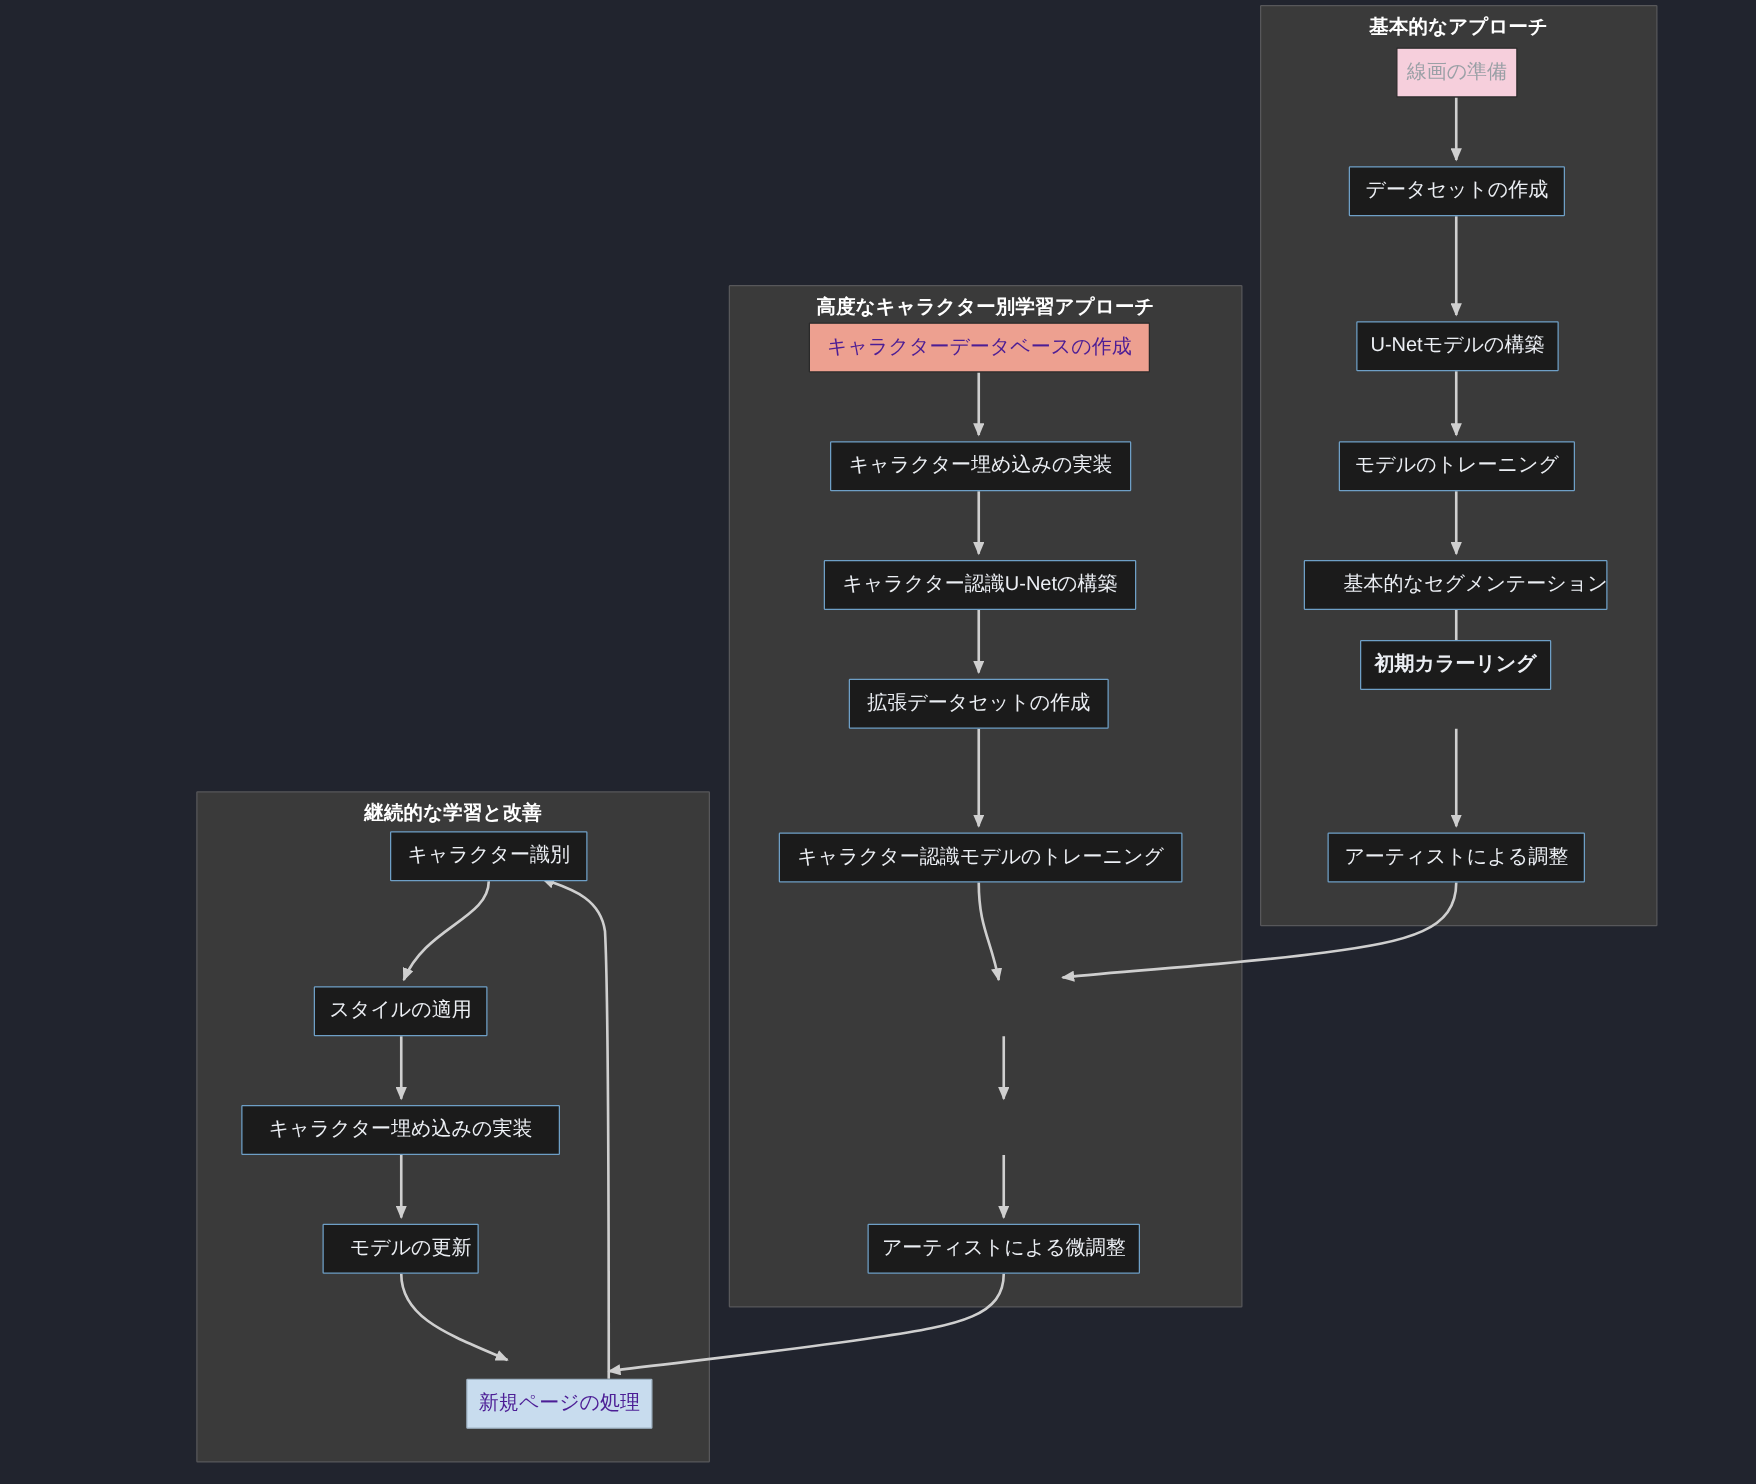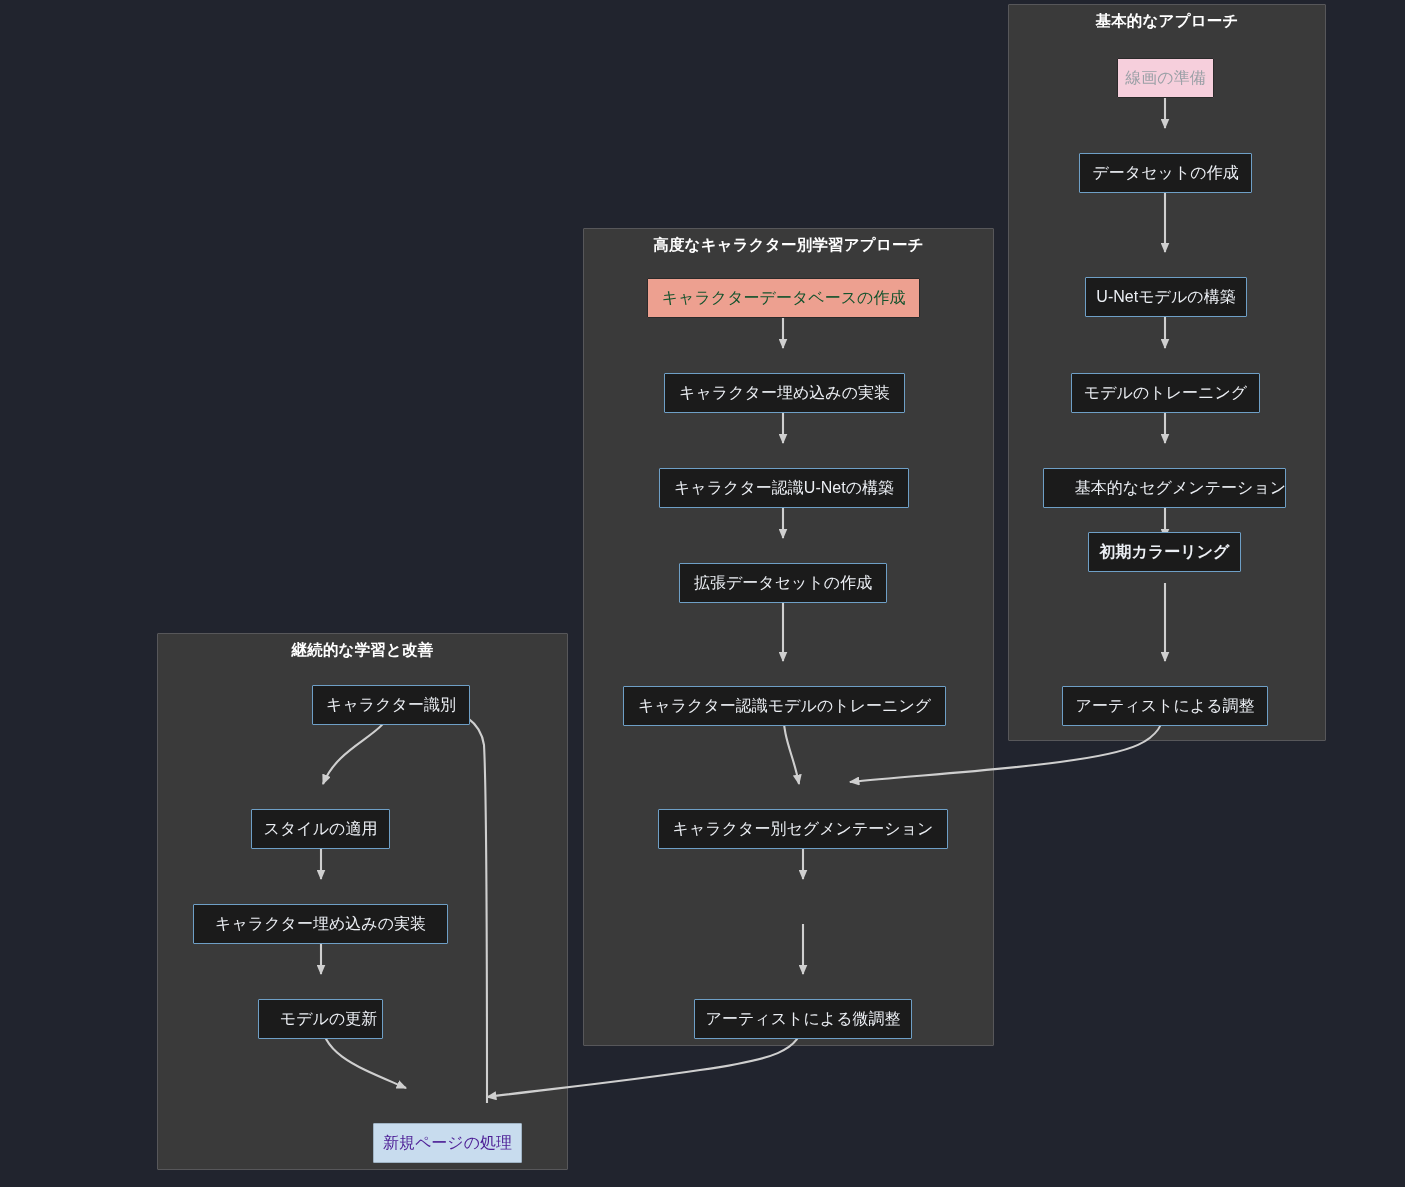--- a/index.html
+++ b/index.html
@@ -6,23 +6,23 @@
   body{width:1405px;height:1187px;overflow:hidden;font-family:"Liberation Sans","DejaVu Sans",sans-serif;}
   #stage{position:relative;width:1246px;height:1187px;}
   svg#wires{position:absolute;left:0;top:0;width:1405px;height:1187px;pointer-events:none;}
 
   .cluster{position:absolute;background:#3a3a3a;border:1px solid #57575a;border-radius:1px;}
   .cluster-title{position:absolute;left:0;right:0;top:6px;text-align:center;color:#ffffff;
                  font-size:15.5px;font-weight:700;letter-spacing:.2px;white-space:nowrap;}
 
   .node{position:absolute;display:flex;align-items:center;justify-content:center;
         box-sizing:border-box;border:1.3px solid #6e9fc6;background:#1b1b1b;color:#eceff4;
-        font-size:16px;white-space:nowrap;border-radius:1px;line-height:1;margin-top:20px;}
+        font-size:16px;white-space:nowrap;border-radius:1px;line-height:1;}
   .node.pink{background:#f6cfdc;border:1.3px solid #2a2a2a;color:#9aa0a6;}
-  .node.salmon{background:#eda090;border:1.3px solid #2a2a2a;color:#14532d;}
+  .node.salmon{background:#eda090;border:1.3px solid #2a2a2a;color:#4c1d95;}
   .node.lightblue{background:#c8dcee;border:1.3px solid #9fb3c4;color:#4c1d95;}
 </style>
 </head>
 <body>
 
 <div id="stage">
 
   <div class="cluster" style="left:1008px;top:4px;width:316px;height:735px;">
     <div class="cluster-title">基本的なアプローチ</div>
   </div>
@@ -100,23 +100,20 @@
   </div>
   <div class="node" style="left:679px;top:543px;width:208px;height:40px;">
     <span>拡張データセットの作成</span>
   </div>
   <div class="node" style="left:659px;top:448px;width:250px;height:40px;">
     <span>キャラクター認識U-Netの構築</span>
   </div>
   <div class="node" style="left:623px;top:666px;width:323px;height:40px;">
     <span>キャラクター認識モデルのトレーニング</span>
   </div>
-  <div class="node" style="left:658px;top:789px;width:290px;height:40px;">
-    <span>キャラクター別セグメンテーション</span>
-  </div>
   <div class="node" style="left:694px;top:979px;width:218px;height:40px;">
     <span>アーティストによる微調整</span>
   </div>
 
   <div class="node" style="left:312px;top:665px;width:158px;height:40px;">
     <span>キャラクター識別</span>
   </div>
   <div class="node" style="left:251px;top:789px;width:139px;height:40px;">
     <span>スタイルの適用</span>
   </div>

